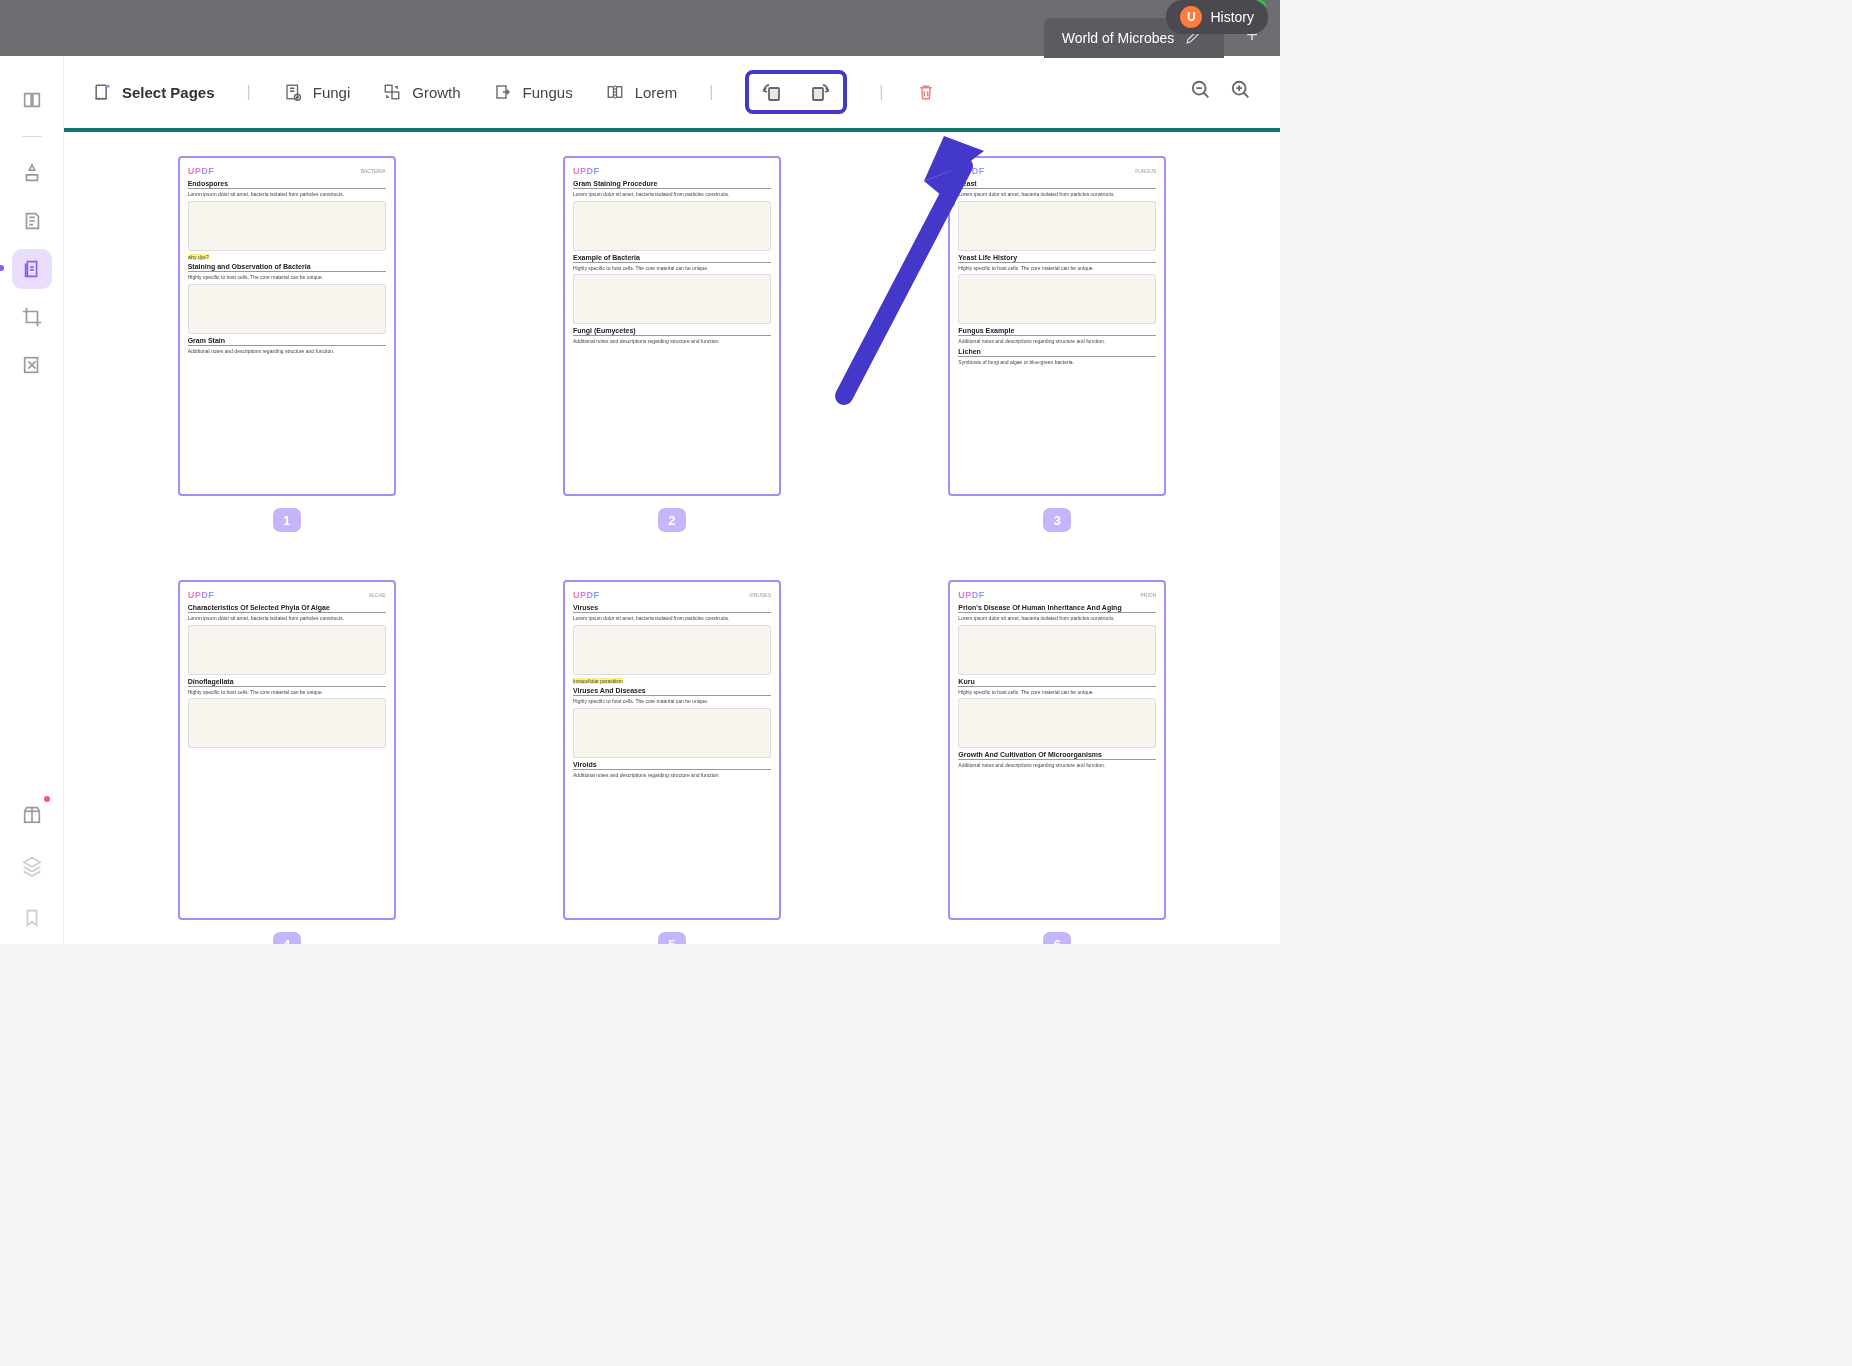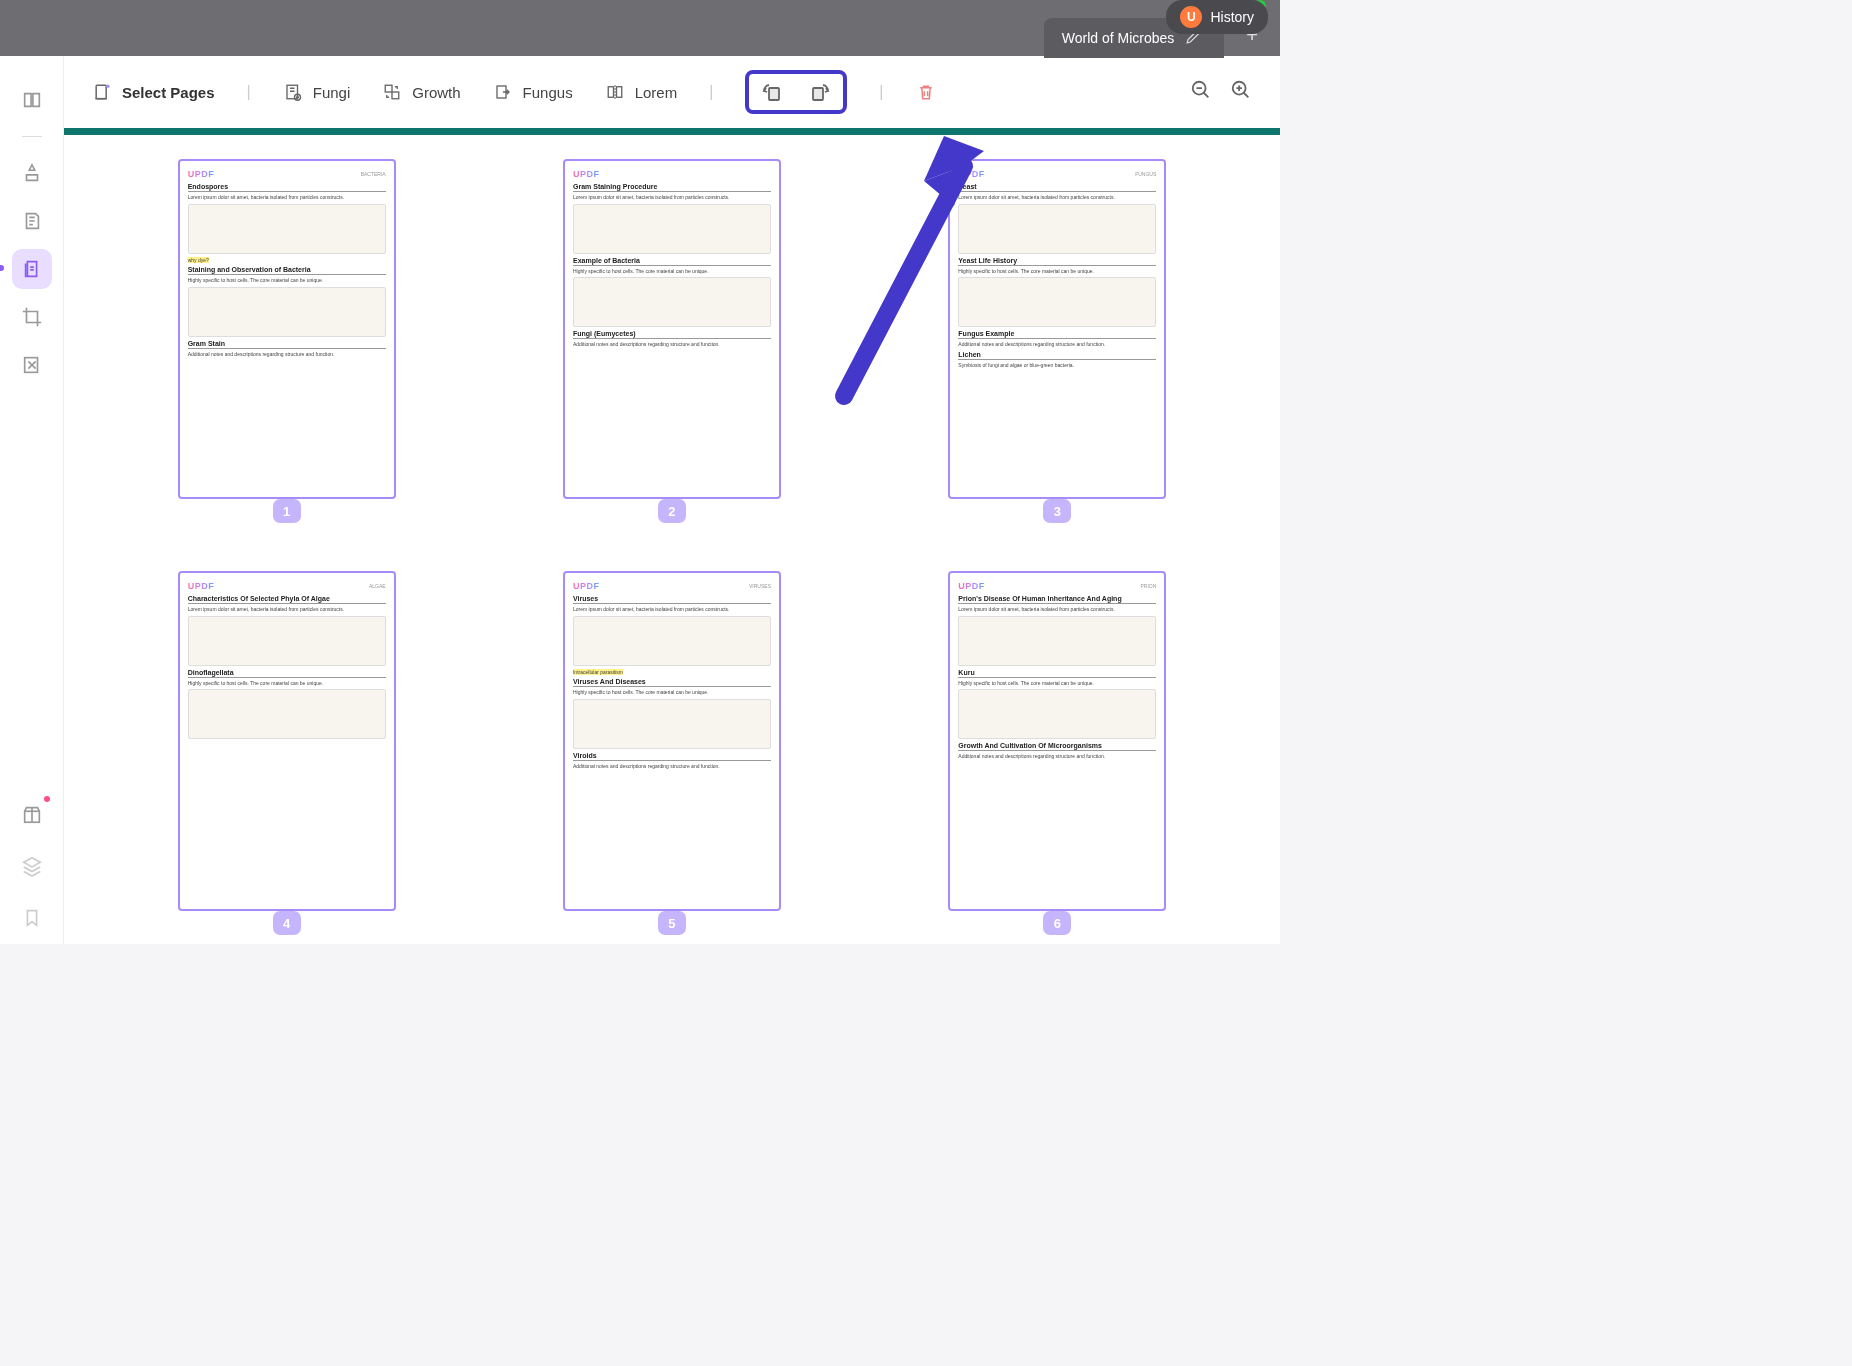--- a/index.html
+++ b/index.html
@@ -28,34 +28,34 @@
 .sidebar-sep { width: 20px; height: 1px; background: #ddd; margin: 8px 0; }
 .sidebar-btn { width: 40px; height: 40px; border-radius: 10px; display: flex; align-items: center; justify-content: center; position: relative; cursor: pointer;}
 .sidebar-btn.active { background: #e9deff; }
 .sidebar-btn.active::before { content:''; position:absolute; left:-14px; top:16px; width:6px; height:6px; border-radius:50%; background:#8b5cf6;}
 .sidebar-icon { width: 22px; height: 22px; }
 .sidebar-bottom { margin-top: auto; margin-bottom: 16px; display:flex; flex-direction:column; gap:12px; align-items:center;}
 .gift-dot { width:6px; height:6px; border-radius:50%; background:#ff4d8d; position:absolute; top:2px; right:2px;}
 
 .content { flex: 1; display: flex; flex-direction: column; overflow: hidden; position: relative;}
 
-.toolbar { display: flex; align-items: center; padding: 14px 28px; gap: 32px; border-bottom: 7px solid #0f766e; }
+.toolbar { display: flex; align-items: center; padding: 14px 28px; gap: 32px; border-bottom: 4px solid #0f766e; }
 .tb-group { display: flex; align-items: center; gap: 10px; color: #444; font-size: 15px; cursor: pointer; }
 .tb-group.bold { font-weight: 600; color: #333; }
 .tb-sep { color: #ccc; }
 .tb-icon { width: 20px; height: 20px; display: inline-flex; align-items: center; justify-content: center; }
 
 .rotate-group { display:flex; gap:18px; padding:4px 10px; border:4px solid #4338ca; border-radius:8px;}
 .rotate-btn { width:28px; height:28px; display:flex; align-items:center; justify-content:center;}
 .delete-btn { color:#e66; }
 .zoom-group { margin-left:auto; display:flex; gap:18px;}
 
 .grid-area { flex:1; overflow:auto; padding: 24px 60px; }
 .page-grid { display: grid; grid-template-columns: repeat(3, 1fr); gap: 48px 60px; }
-.page-cell { display: flex; flex-direction: column; align-items: center; }
+.page-cell { display: flex; flex-direction: column; align-items: center; gap: 12px; }
 .page-thumb { width: 218px; height: 340px; background: #fff; border: 2px solid #a78bfa; border-radius: 4px; position: relative; overflow: hidden; padding: 8px; font-size: 5px; color: #555;}
 .page-thumb .th-head { display:flex; justify-content:space-between; align-items:center; margin-bottom:4px;}
 .th-logo { font-size:9px; font-weight:900; letter-spacing:0.5px; background: linear-gradient(90deg,#ff6b9d,#c084fc,#60a5fa); -webkit-background-clip:text; -webkit-text-fill-color:transparent;}
 .th-tag { font-size:5px; color:#999;}
 .th-title { font-size:7px; font-weight:700; color:#222; margin:3px 0 2px; border-bottom:0.5px solid #999; padding-bottom:1px;}
 .th-sub { font-size:5px; color:#444; line-height:1.3;}
 .th-block { height:50px; background:#f8f5ef; border:0.5px solid #ddd; margin:3px 0; border-radius:2px;}
 .th-hl { background:#fef08a;}
 .page-num { width: 28px; height: 24px; background: #c4b5fd; color: #fff; border-radius: 7px; display: flex; align-items: center; justify-content: center; font-weight: 600; font-size: 13px;}
 

